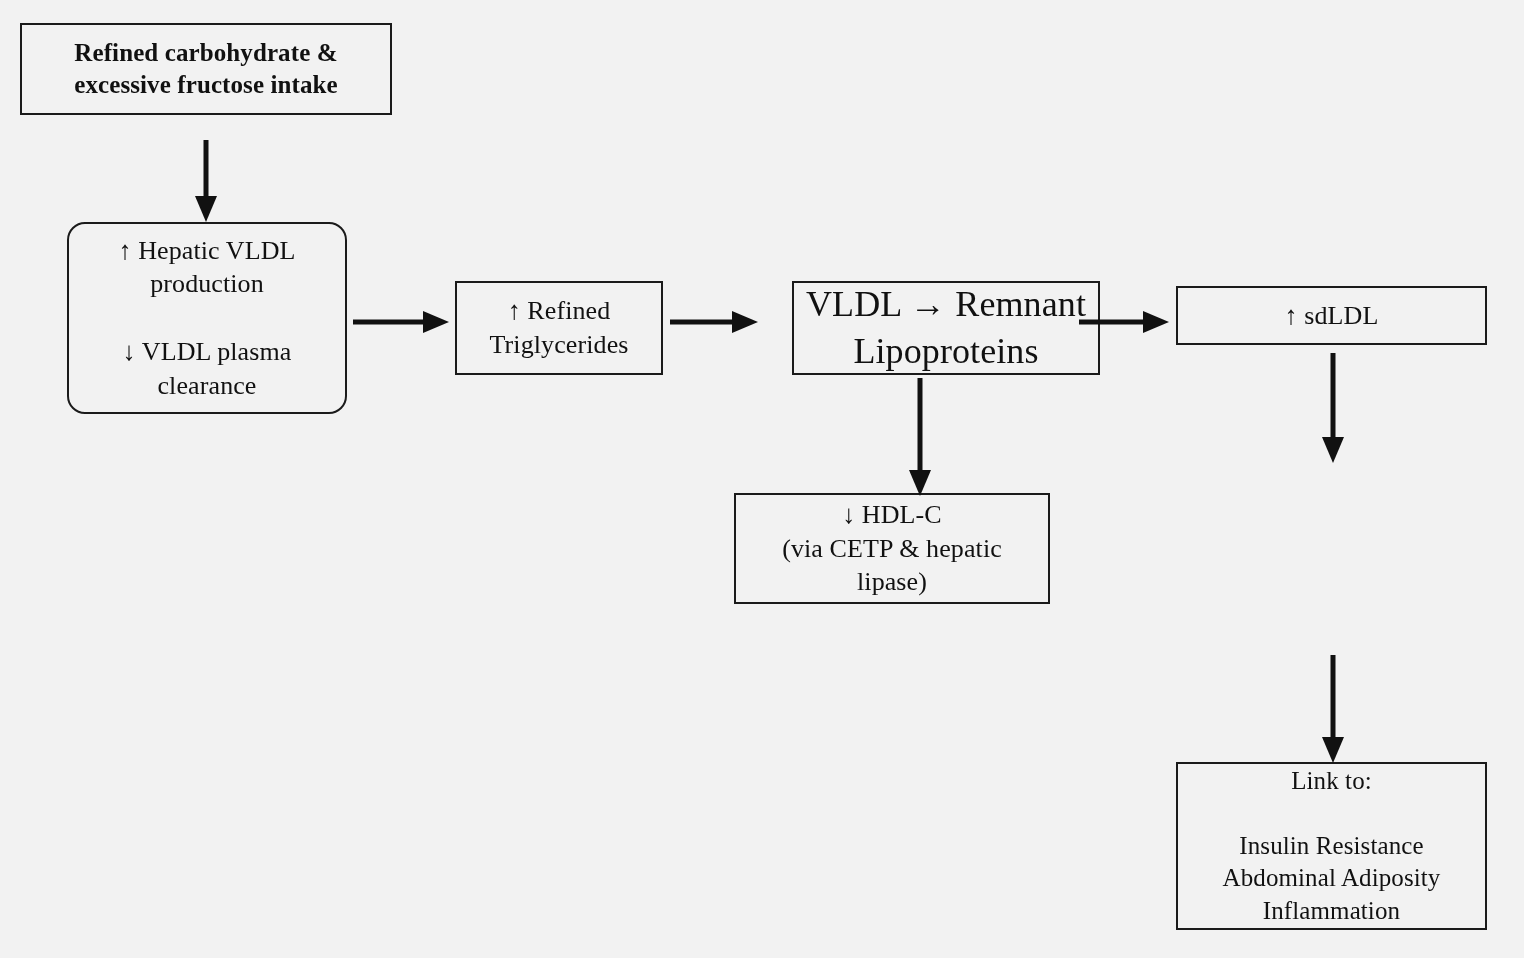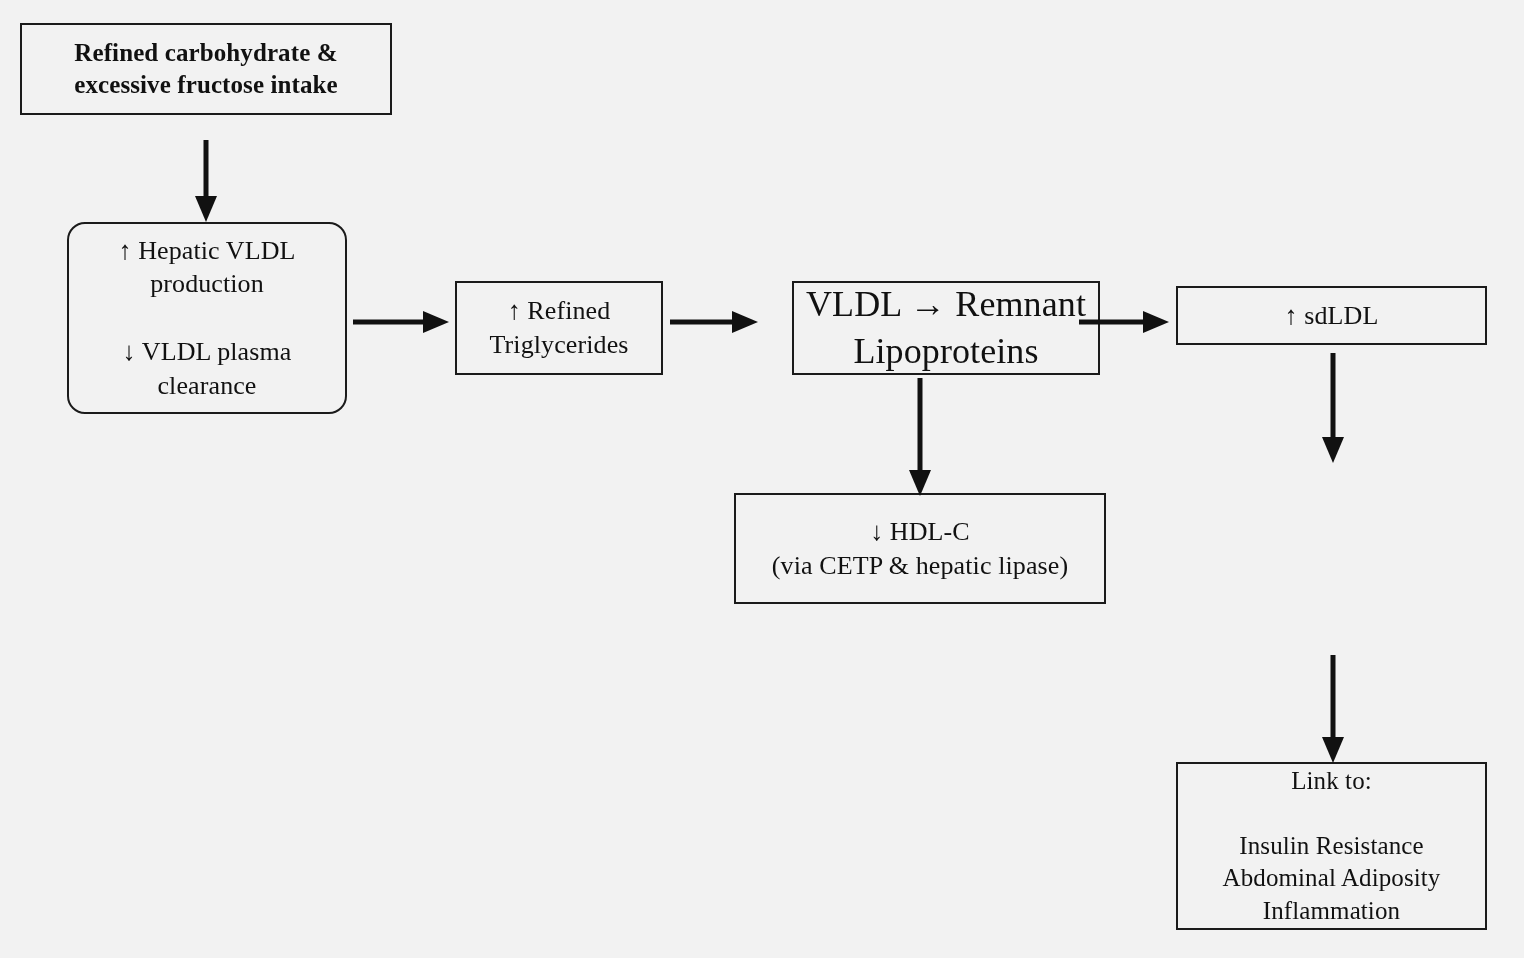--- a/index.html
+++ b/index.html
@@ -40,21 +40,21 @@
   }
   .n-bold .txt {
     font-weight: bold;
   }
   
   #node-intake      { left: 20px;   top: 23px;  width: 372px; height: 92px;  font-size: 25px; }
   #node-vldl        { left: 67px;   top: 222px; width: 280px; height: 192px; font-size: 26px; border-radius: 18px; }
   #node-tg          { left: 455px;  top: 281px; width: 208px; height: 94px;  font-size: 26px; }
   #node-remnant     { left: 763px;  top: 281px; width: 308px; height: 94px;  font-size: 36px; margin-left: 29px; }
   #node-sdldl       { left: 1176px; top: 286px; width: 311px; height: 59px;  font-size: 26px; }
-  #node-hdl         { left: 734px;  top: 493px; width: 372px; height: 111px; font-size: 26px; }
+  #node-hdl         { left: 734px;  top: 493px; width: 316px; height: 111px; font-size: 26px; }
   #node-sdldlprops  { left: 1176px; top: 462px; width: 311px; height: 190px; font-size: 25px; }
   #node-link        { left: 1176px; top: 762px; width: 311px; height: 168px; font-size: 25px; }
 
   
   .arrow {
     position: absolute;
   }
   .arrow svg {
     display: block;
     overflow: visible;

